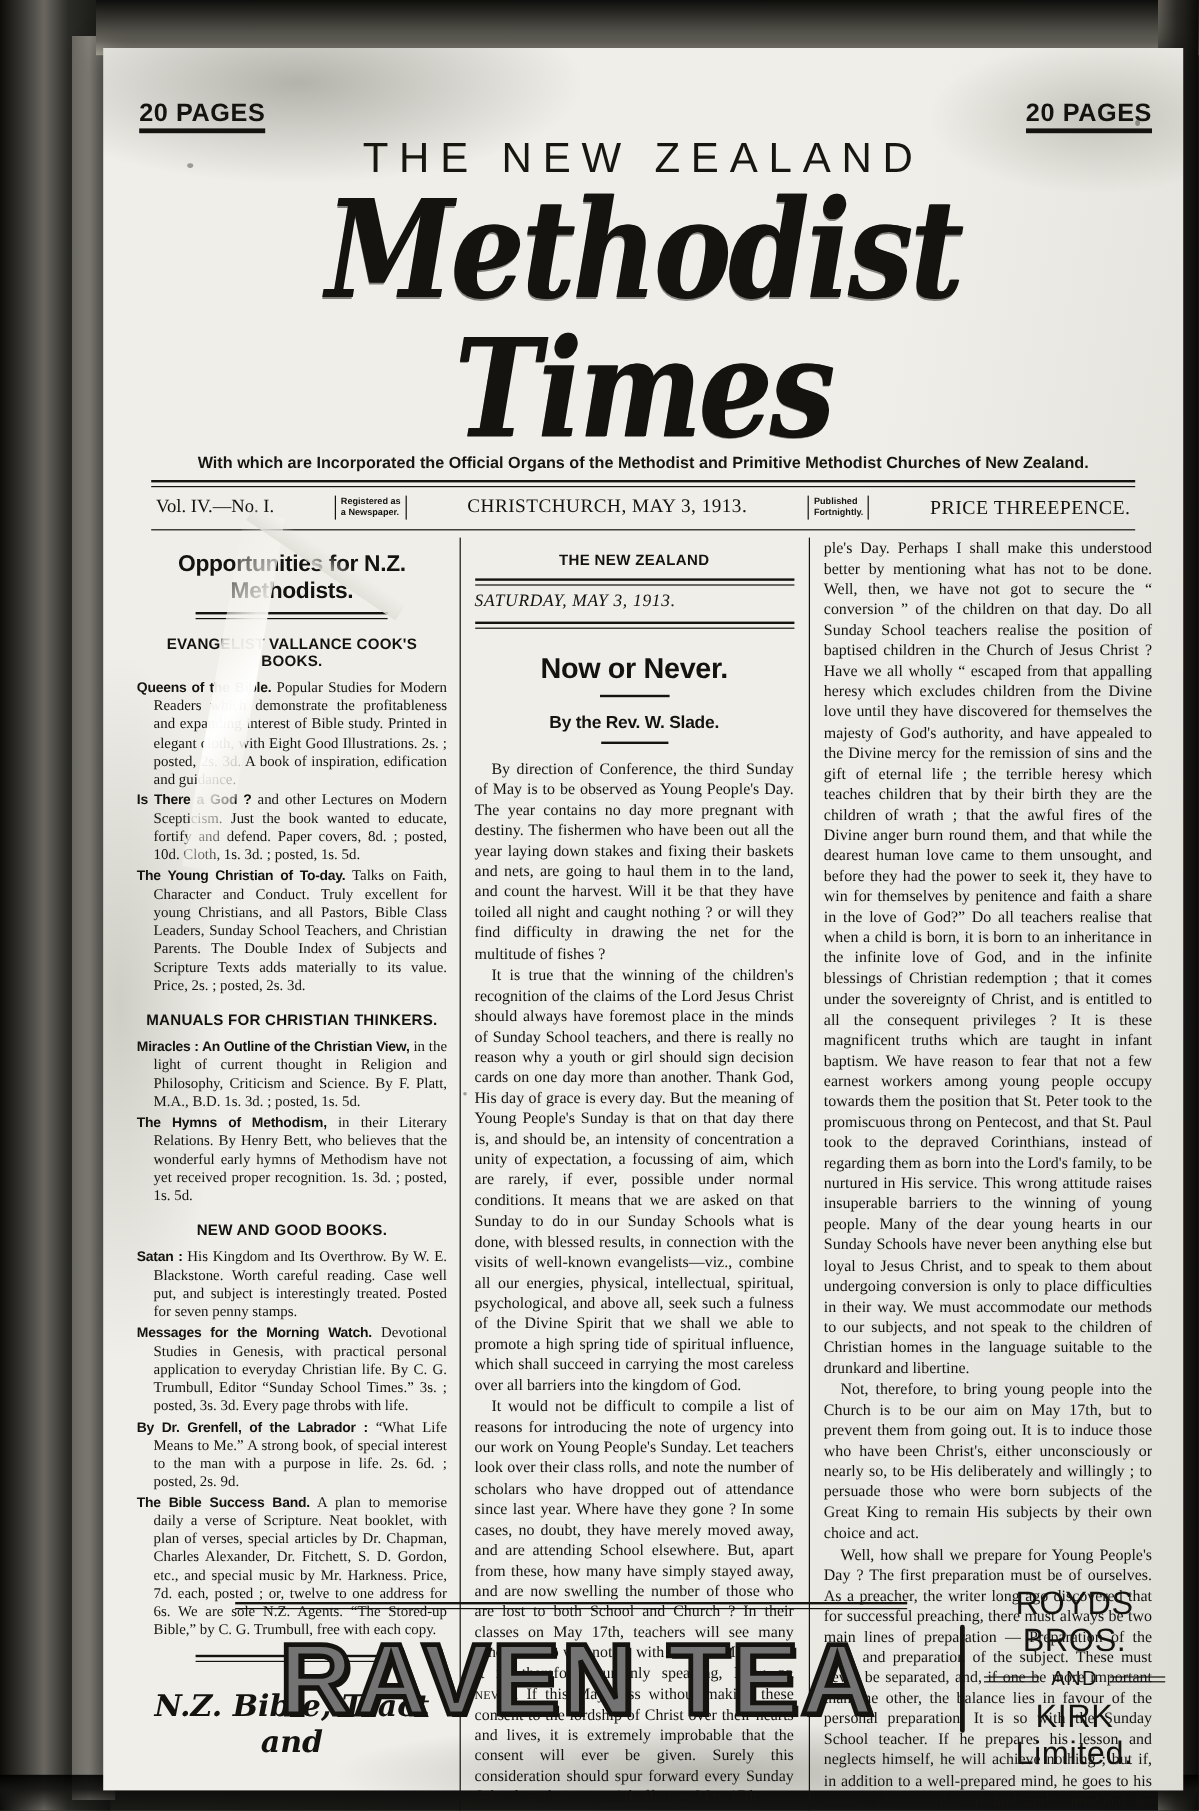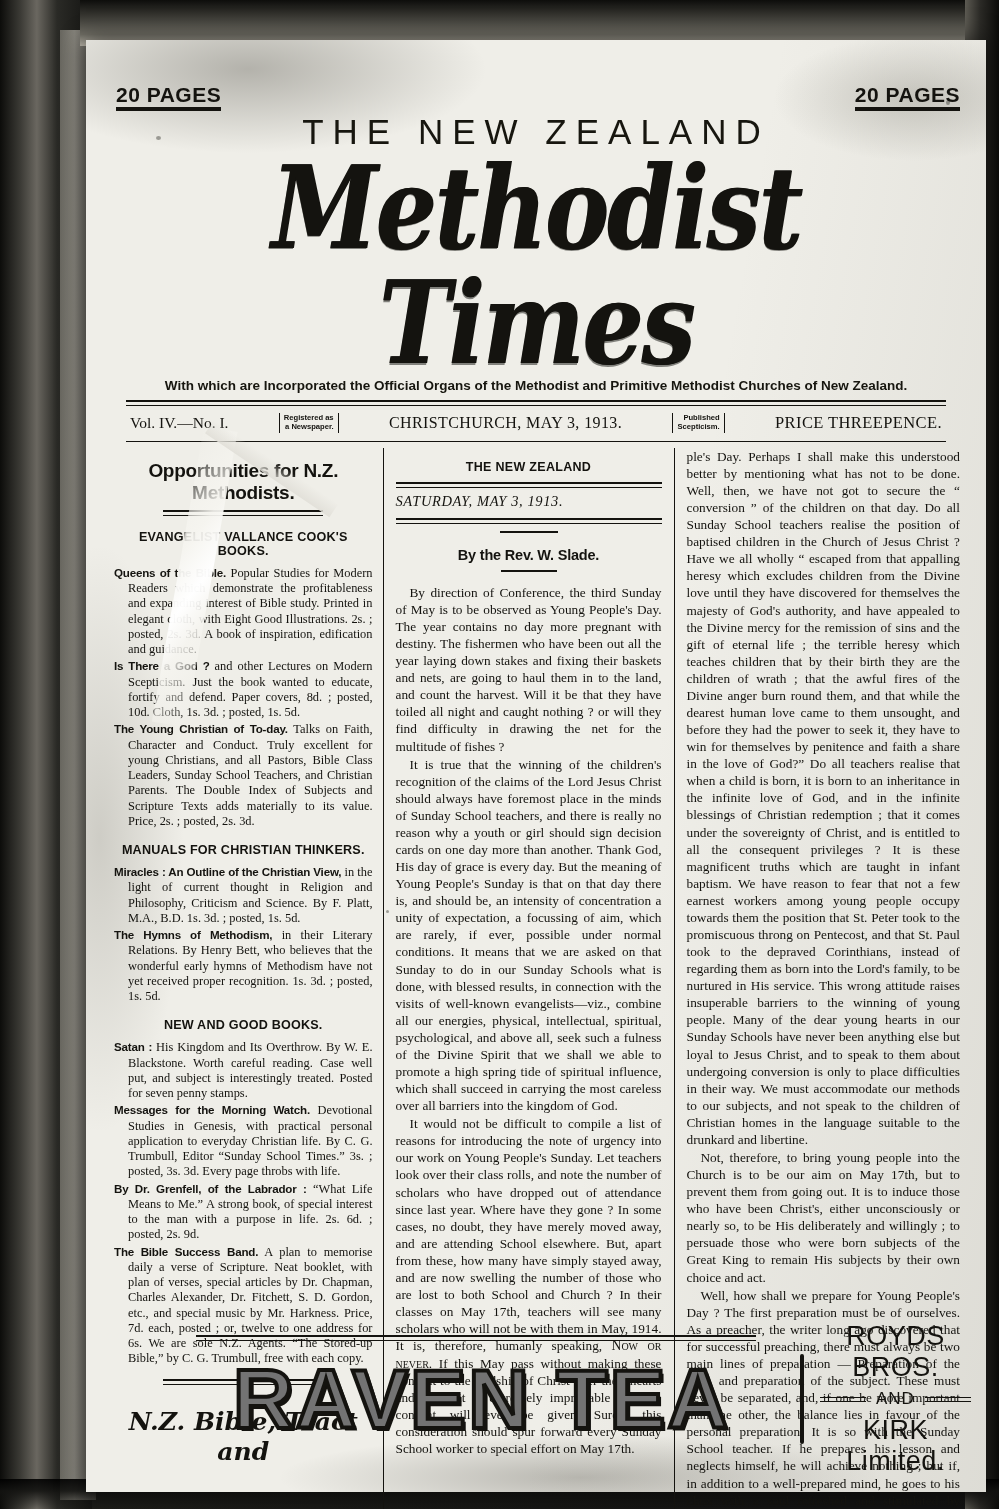--- a/index.html
+++ b/index.html
@@ -88,21 +88,21 @@
   .rule-double{border-top:2px solid #14130f;border-bottom:1px solid #14130f;height:3px;margin:7px 14px 0 14px;}
   .rule-thin{border-top:1px solid #14130f;margin:3px 14px 0 14px;}
 
   .issueline{
     display:flex;align-items:center;justify-content:space-between;
     padding:7px 18px 5px 18px;font-size:16px;
   }
   .issueline .vol{font-size:15.5px;}
   .regbox{
     display:inline-block;border-left:1px solid #14130f;border-right:1px solid #14130f;
-    padding:1px 4px;font-size:7.6px;line-height:1.18;text-align:right;
+    padding:1px 4px;font-size:7.6px;line-height:1.18;text-align:left;
     font-family:"Liberation Sans",sans-serif;font-weight:bold;
   }
   .cityline{font-size:16px;letter-spacing:.4px;}
   .price{font-size:16.5px;letter-spacing:.4px;font-family:Liberation Serif, serif;}
 
   
   .cols{display:flex;padding:0 16px;margin-top:6px;}
   .col{position:relative;}
   .col1{width:276px;padding:0 10px 0 12px;}
   .col2{width:284px;padding:0 12px;border-left:1px solid #14130f;}
@@ -204,21 +204,21 @@
 
         <div class="issueline">
           <span class="vol">Vol. IV.—No. I.</span>
           <span class="regbox">
             <span>Registered as</span><br>
             <span>a Newspaper.</span>
           </span>
           <span class="cityline">CHRISTCHURCH, MAY 3, 1913.</span>
           <span class="regbox">
             <span>Published</span><br>
-            <span>Scepticism.</span>
+            <span>Fortnightly.</span>
           </span>
           <span class="price">PRICE THREEPENCE.</span>
         </div>
         <div class="rule-thin"></div>
       </div>
 
       <div class="cols">
 
         <div class="col col1">
           <div class="adv-head">Opportunities for N.Z. Methodists.</div>
@@ -279,20 +279,21 @@
 
           </div>
         </div>
 
         <div class="col col2">
           <div class="ed-kicker">THE NEW ZEALAND</div>
           <div class="ed-rule"></div>
           <div class="ed-date">SATURDAY, MAY 3, 1913.</div>
           <div class="ed-rule"></div>
 
+          <div class="headline">Now or Never.</div>
           <div class="hl-rule"></div>
           <div class="byline">By the Rev. W. Slade.</div>
           <div class="by-rule"></div>
 
           <p class="body">By direction of Conference, the third Sunday of May is to be observed as Young People's Day. The year contains no day more pregnant with destiny. The fishermen who have been out all the year laying down stakes and fixing their baskets and nets, are going to haul them in to the land, and count the harvest. Will it be that they have toiled all night and caught nothing ? or will they find difficulty in drawing the net for the multitude of fishes ?</p>
           <p class="body">It is true that the winning of the children's recognition of the claims of the Lord Jesus Christ should always have foremost place in the minds of Sunday School teachers, and there is really no reason why a youth or girl should sign decision cards on one day more than another. Thank God, His day of grace is every day. But the meaning of Young People's Sunday is that on that day there is, and should be, an intensity of concentration a unity of expectation, a focussing of aim, which are rarely, if ever, possible under normal conditions. It means that we are asked on that Sunday to do in our Sunday Schools what is done, with blessed results, in connection with the visits of well-known evangelists—viz., combine all our energies, physical, intellectual, spiritual, psychological, and above all, seek such a fulness of the Divine Spirit that we shall we able to promote a high spring tide of spiritual influence, which shall succeed in carrying the most careless over all barriers into the kingdom of God.</p>
           <p class="body" id="para-urgency">It would not be difficult to compile a list of reasons for introducing the note of urgency into our work on Young People's Sunday. Let teachers look over their class rolls, and note the number of scholars who have dropped out of attendance since last year. Where have they gone ? In some cases, no doubt, they have merely moved away, and are attending School elsewhere. But, apart from these, how many have simply stayed away, and are now swelling the number of those who are lost to both School and Church ? In their classes on May 17th, teachers will see many scholars who will not be with them in May, 1914. It is, therefore, humanly speaking, <span class="smallcaps">Now or never</span>. If this May pass without making these consent to the lordship of Christ over their hearts and lives, it is extremely improbable that the consent will ever be given. Surely this consideration should spur forward every Sunday School worker to special effort on May 17th.</p>
 
         </div>
 

